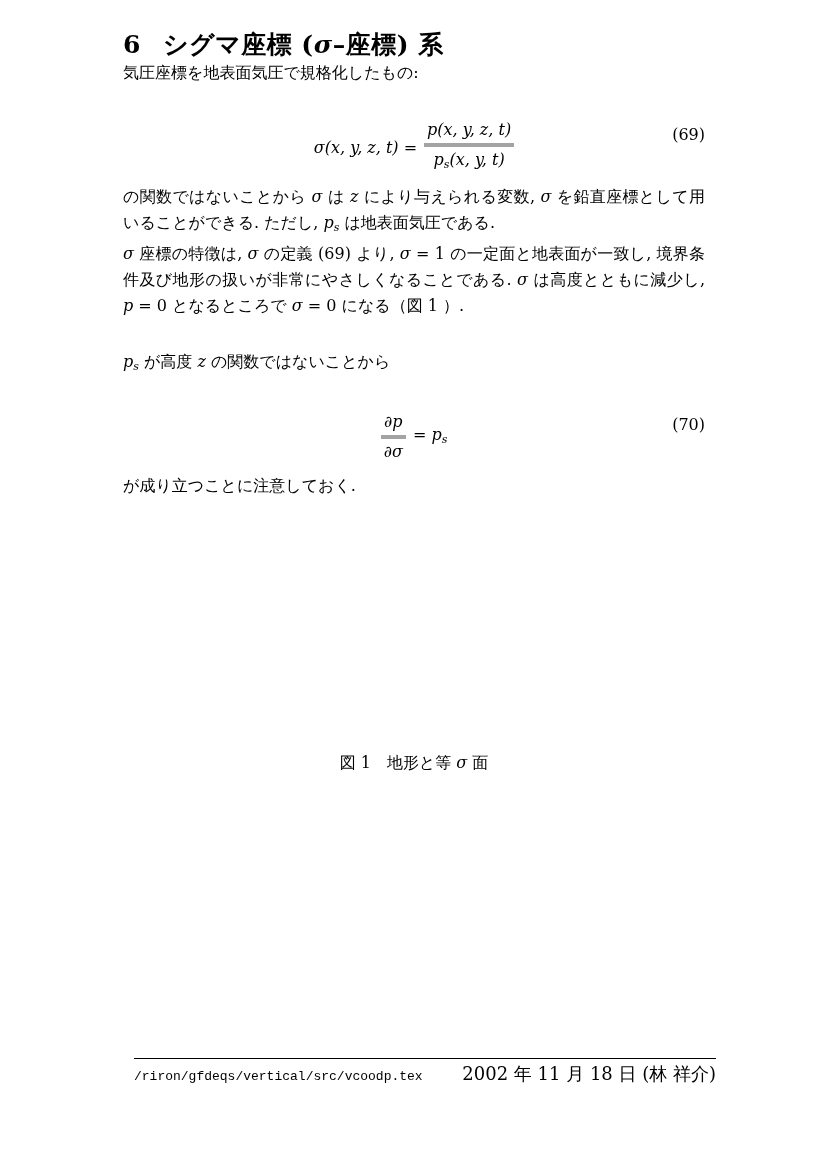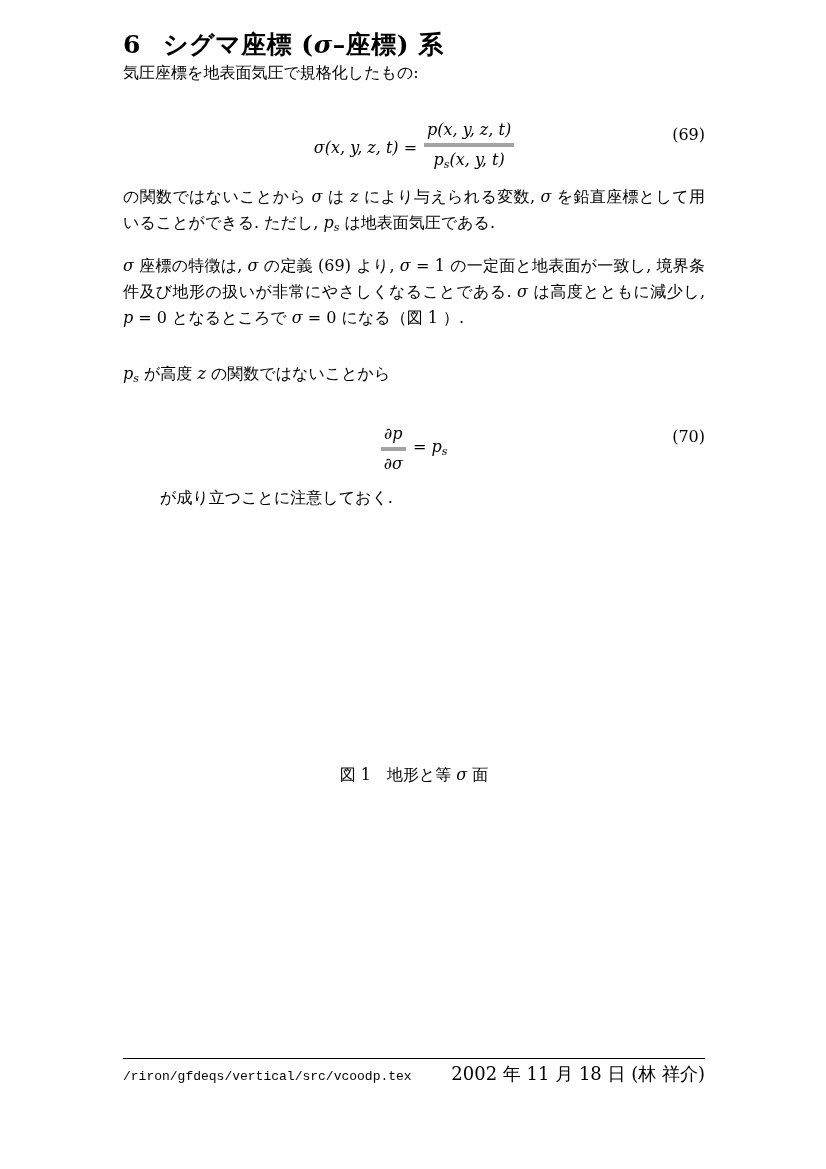--- a/index.html
+++ b/index.html
@@ -45,23 +45,23 @@
     letter-spacing: 0.5px;
   }
   .sec-num { margin-right: 22px; }
   
   .para {
     text-align: justify;
     text-align-last: left;
   }
   .p1 { }
   .p2 { margin-top: 8px; }
-  .p3 { margin-top: 12px; }
+  .p3 { }
   .p4 { margin-top: 30px; }
-  .p5 { margin-top: 10px; margin-left: 37px; }
+  .p5 { margin-top: 10px; }
   .p6 { margin-top: 14px; }
   
   .m  { font-style: italic; }
   .ms { font-style: italic; font-size: 11px; vertical-align: -3px; }
   .equation {
     position: relative;
     text-align: center;
   }
   .eq69 { margin-top: 8px; }
   .eq70 { margin-top: 6px; }
@@ -78,21 +78,21 @@
     transform: translateY(-50%);
   }
   
   .caption {
     margin-top: 251px;
     text-align: center;
   }
   
   .footer {
     position: absolute;
-    left: 123px;
+    left: 134px;
     top: 1058px;
     width: 582px;
     border-top: 1px solid #000;
     padding-top: 6px;
     display: flex;
     justify-content: space-between;
     align-items: baseline;
   }
   .footer-path {
     font-family: "Liberation Mono", "DejaVu Sans Mono", monospace;

